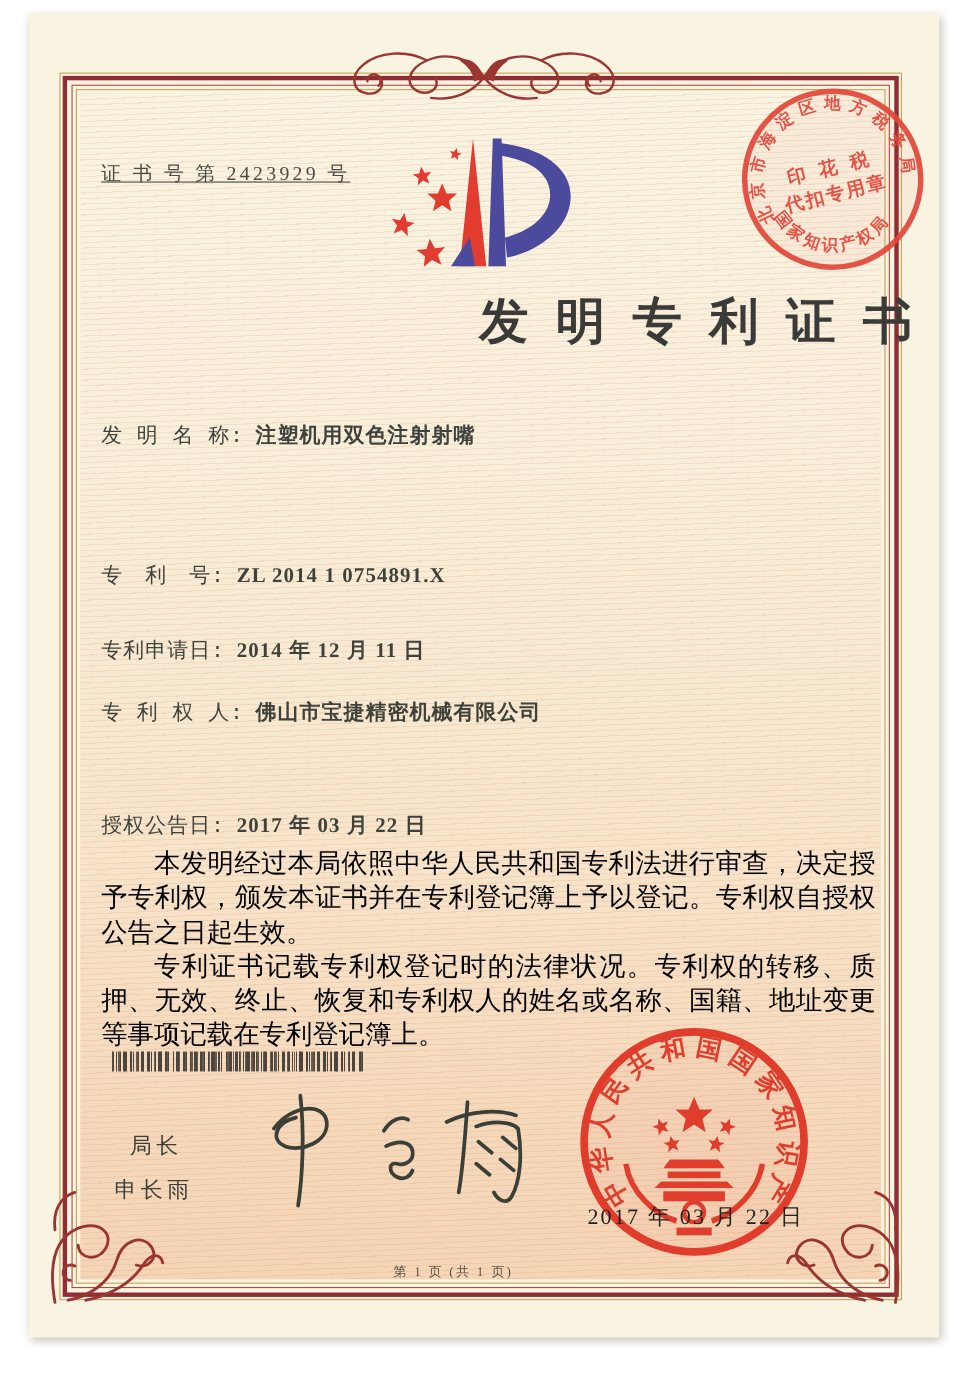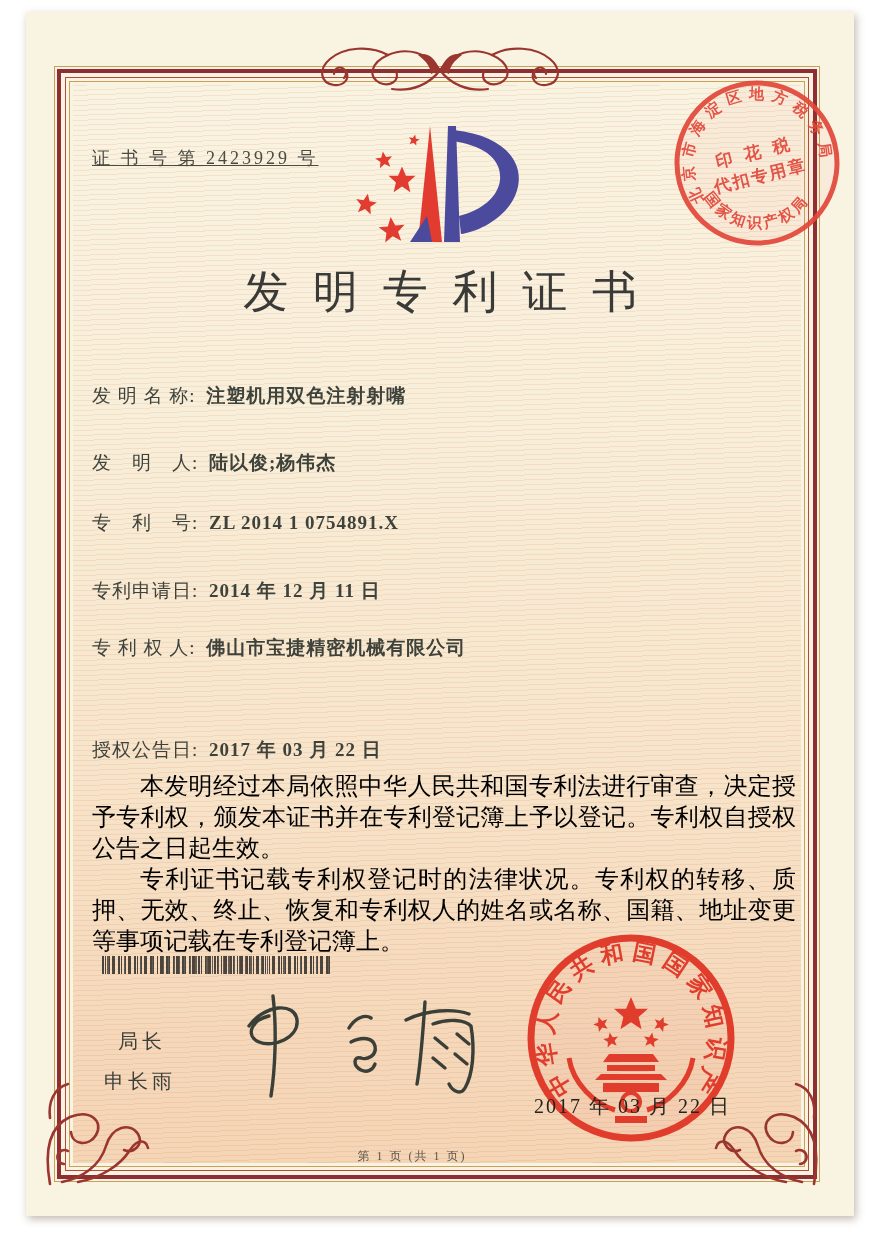--- a/index.html
+++ b/index.html
@@ -14,24 +14,24 @@
   .f4{left:43px;top:69px;right:49px;bottom:49px;border:1px solid #c9a057;}
   
   .panel{position:absolute;left:47px;top:73px;right:53px;bottom:53px;
     background:
       repeating-linear-gradient(178deg, rgba(214,120,82,0.14) 0 1px, rgba(214,120,82,0) 1px 5px),
       linear-gradient(180deg,#f9f3e1 0%,#f8efda 30%,#f7e5cb 62%,#f5d8ba 88%,#f4d5b6 100%);}
   .ornament{position:absolute;pointer-events:none;}
   .cert-no{position:absolute;left:66px;top:134px;font-size:18px;letter-spacing:3px;color:#4b4b44;text-decoration:underline;}
   .logo{position:absolute;left:300px;top:106px;width:220px;height:142px;}
   .tax-stamp{position:absolute;left:640px;top:60px;width:182px;height:182px;transform:rotate(-14deg);opacity:.92;}
-  .title{position:absolute;left:0;width:100%;top:250px;text-align:center;font-size:45px;
-    font-weight:400;color:#3a3a38;letter-spacing:.55em;text-indent:.55em;}
+  .title{position:absolute;left:0;width:100%;top:250px;text-align:right;font-size:45px;
+    font-weight:700;color:#3a3a38;letter-spacing:.55em;text-indent:.55em;}
   .field{position:absolute;left:66px;font-size:19px;color:#3e423b;white-space:nowrap;}
-  .field .lab{letter-spacing:1px;}
+  .field .lab{letter-spacing:1px;font-family:Liberation Mono, monospace;}
   .field .val{margin-left:6px;letter-spacing:1px;font-weight:bold;}
   .paras{position:absolute;left:66px;top:731px;width:704px;font-size:24px;line-height:31px;
     color:#000000;text-align:justify;margin-top:28px;}
   .paras p{margin:0;text-indent:2em;}
   .barcode{position:absolute;left:76px;top:944px;width:228px;height:18px;
     background-image:
      repeating-linear-gradient(90deg,#35312c 0 2px,transparent 2px 3px,#35312c 3px 4px,transparent 4px 7px,#35312c 7px 8px,transparent 8px 10px,#35312c 10px 13px,transparent 13px 16px),
      repeating-linear-gradient(90deg,rgba(53,49,44,.85) 0 1px,transparent 1px 5px,rgba(53,49,44,.85) 5px 7px,transparent 7px 11px);
     opacity:.88;}
   .director-title{position:absolute;left:92px;top:1016px;font-size:20px;color:#3c403a;letter-spacing:4px;}
@@ -120,24 +120,20 @@
     <text font-size="15" fill="#e2473a" style="letter-spacing:3px" font-weight="bold">
       <textPath href="#taxBot" startOffset="6">国家知识产权局</textPath>
     </text>
   </svg>
 
   <div class="title">发明专利证书</div>
 
   <div class="field" style="top:371px">
     <span class="lab">发 明 名 称:</span>
     <span class="val">注塑机用双色注射射嘴</span>
-  </div>
-  <div class="field" style="top:438px">
-    <span class="lab">发　明　人:</span>
-    <span class="val">陆以俊;杨伟杰</span>
   </div>
   <div class="field" style="top:498px">
     <span class="lab">专　利　号:</span>
     <span class="val">ZL 2014 1 0754891.X</span>
   </div>
   <div class="field" style="top:566px">
     <span class="lab">专利申请日:</span>
     <span class="val">2014 年 12 月 11 日</span>
   </div>
   <div class="field" style="top:623px">

